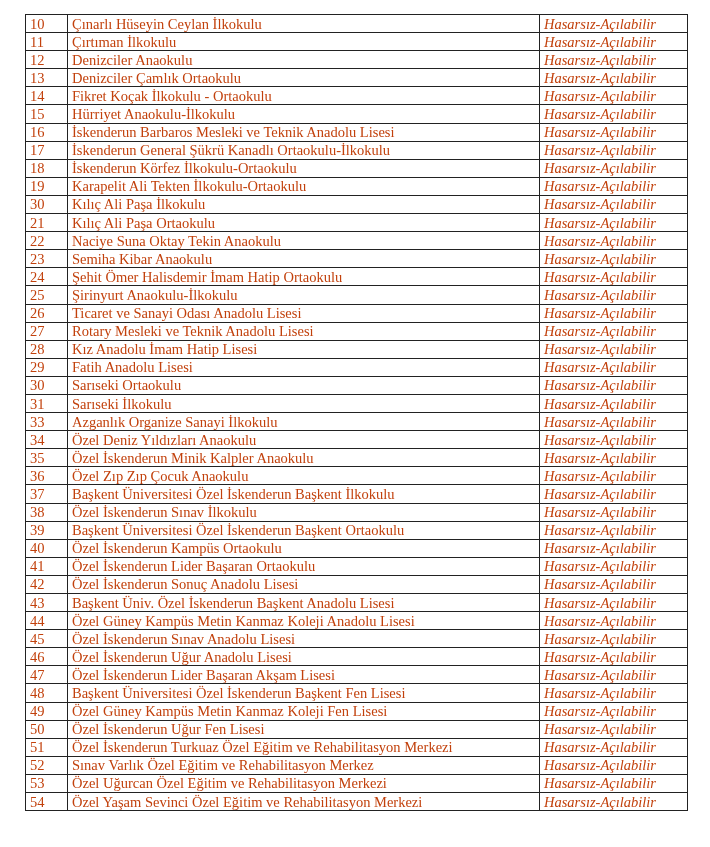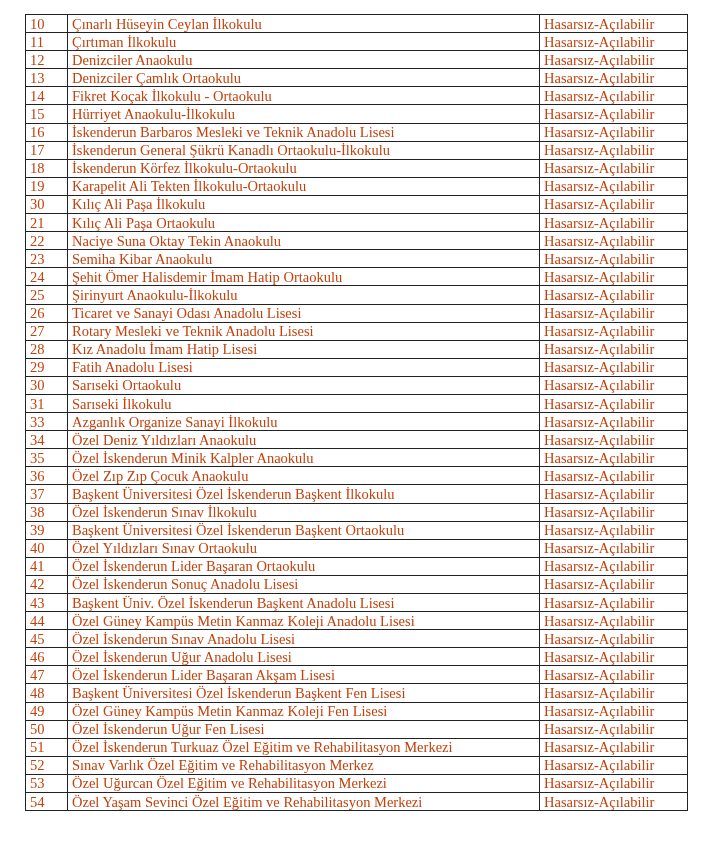--- a/index.html
+++ b/index.html
@@ -22,21 +22,21 @@
       line-height: 16px;
       white-space: nowrap;
       overflow: hidden;
       vertical-align: middle;
     }
     col.c-no { width: 42px; }
     col.c-name { width: 472px; }
     col.c-status { width: 148px; }
     td.no { padding-left: 9px; }
     td.name { padding-left: 6px; margin-left: 16px; }
-    td.status { padding-left: 5px; }
+    td.status { padding-left: 5px; font-style: italic; }
   </style>
 </head>
 <body>
 
 <table class="schools">
   <colgroup>
     <col class="c-no">
     <col class="c-name">
     <col class="c-status">
   </colgroup>
@@ -212,21 +212,21 @@
   </tr>
 
   <tr>
     <td class="no">39</td>
     <td class="name">Başkent Üniversitesi Özel İskenderun Başkent Ortaokulu</td>
     <td class="status">Hasarsız-Açılabilir</td>
   </tr>
 
   <tr>
     <td class="no">40</td>
-    <td class="name">Özel Yıldızları Sınav Ortaokulu</td>
+    <td class="name">Özel İskenderun Kampüs Ortaokulu</td>
     <td class="status">Hasarsız-Açılabilir</td>
   </tr>
 
   <tr>
     <td class="no">41</td>
     <td class="name">Özel İskenderun Lider Başaran Ortaokulu</td>
     <td class="status">Hasarsız-Açılabilir</td>
   </tr>
 
   <tr>

